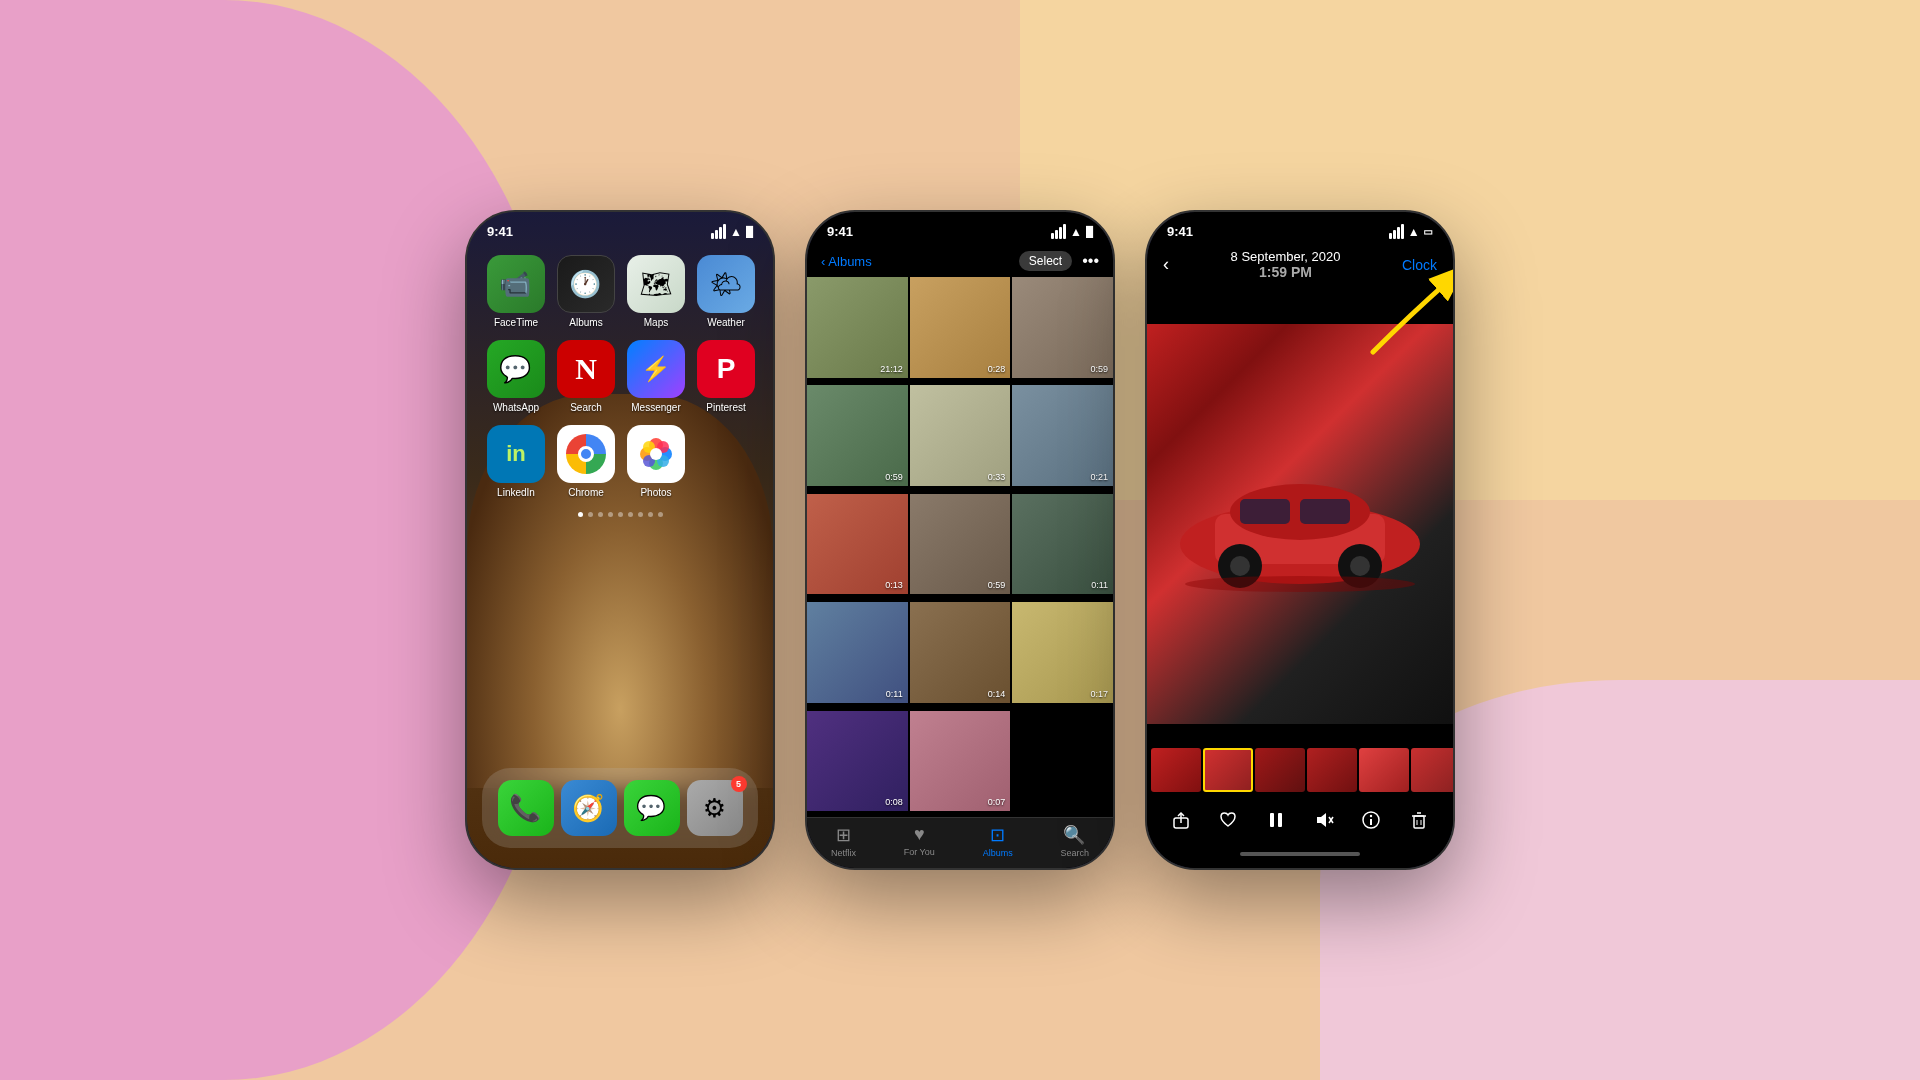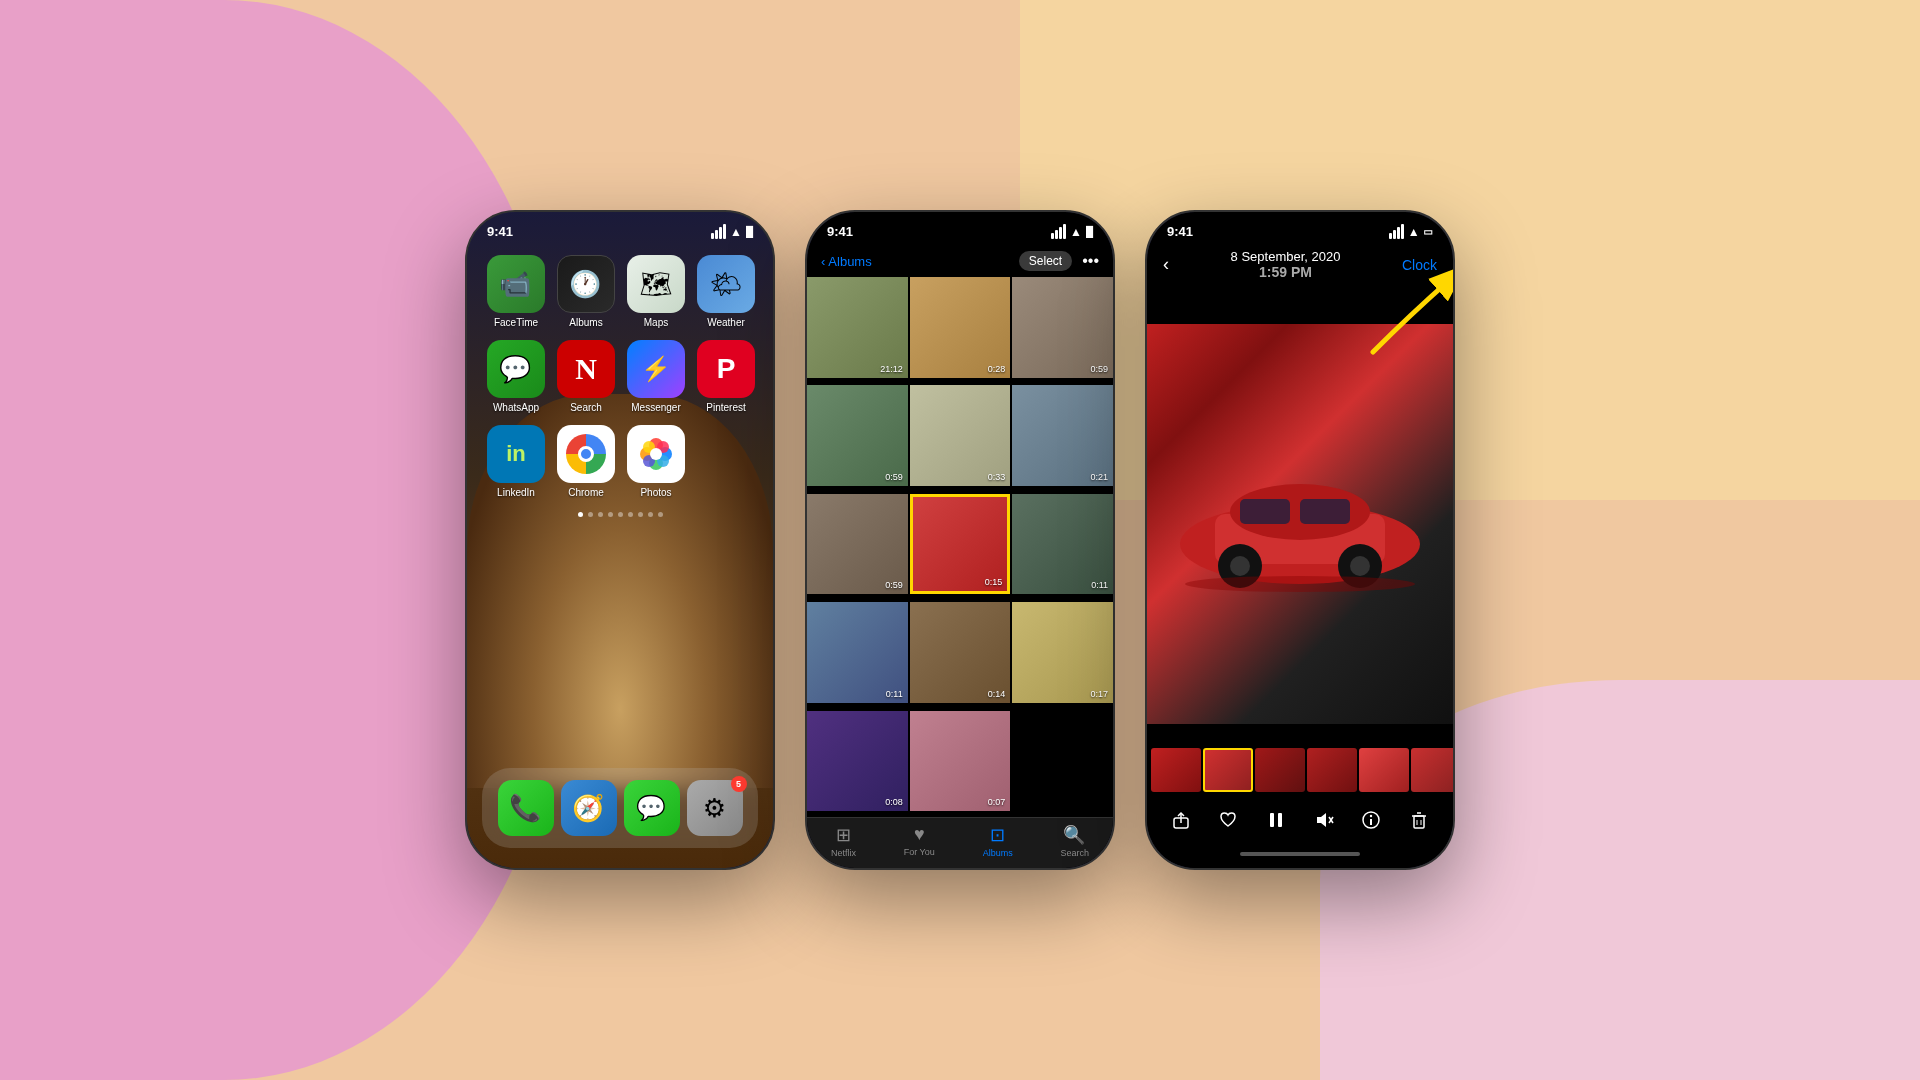--- a/index.html
+++ b/index.html
@@ -610,27 +610,27 @@
           <span class="video-duration">0:59</span>
         </div>
         <div class="video-thumb vt5">
           <div class="video-thumb-inner" style="background:linear-gradient(135deg,#c0c0a0,#a0a080);"></div>
           <span class="video-duration">0:33</span>
         </div>
         <div class="video-thumb vt6">
           <div class="video-thumb-inner" style="background:linear-gradient(135deg,#7a90a0,#5a7080);"></div>
           <span class="video-duration">0:21</span>
         </div>
+        <div class="video-thumb vt7">
+          <div class="video-thumb-inner" style="background:linear-gradient(135deg,#c0604a,#a04030);"></div>
+          <span class="video-duration">0:13</span>
+        </div>
         <div class="video-thumb vt8">
           <div class="video-thumb-inner" style="background:linear-gradient(135deg,#8a7a6a,#6a5a4a);"></div>
           <span class="video-duration">0:59</span>
-        </div>
-        <div class="video-thumb vt9" style="border:3px solid #FFD700;">
-          <div class="video-thumb-inner" style="background:linear-gradient(135deg,#d04040,#b02020);"></div>
-          <span class="video-duration">0:15</span>
         </div>
         <div class="video-thumb vt10">
           <div class="video-thumb-inner" style="background:linear-gradient(135deg,#5a7060,#3a5040);"></div>
           <span class="video-duration">0:11</span>
         </div>
         <div class="video-thumb vt11">
           <div class="video-thumb-inner" style="background:linear-gradient(135deg,#6080a0,#405080);"></div>
           <span class="video-duration">0:11</span>
         </div>
         <div class="video-thumb vt12">

